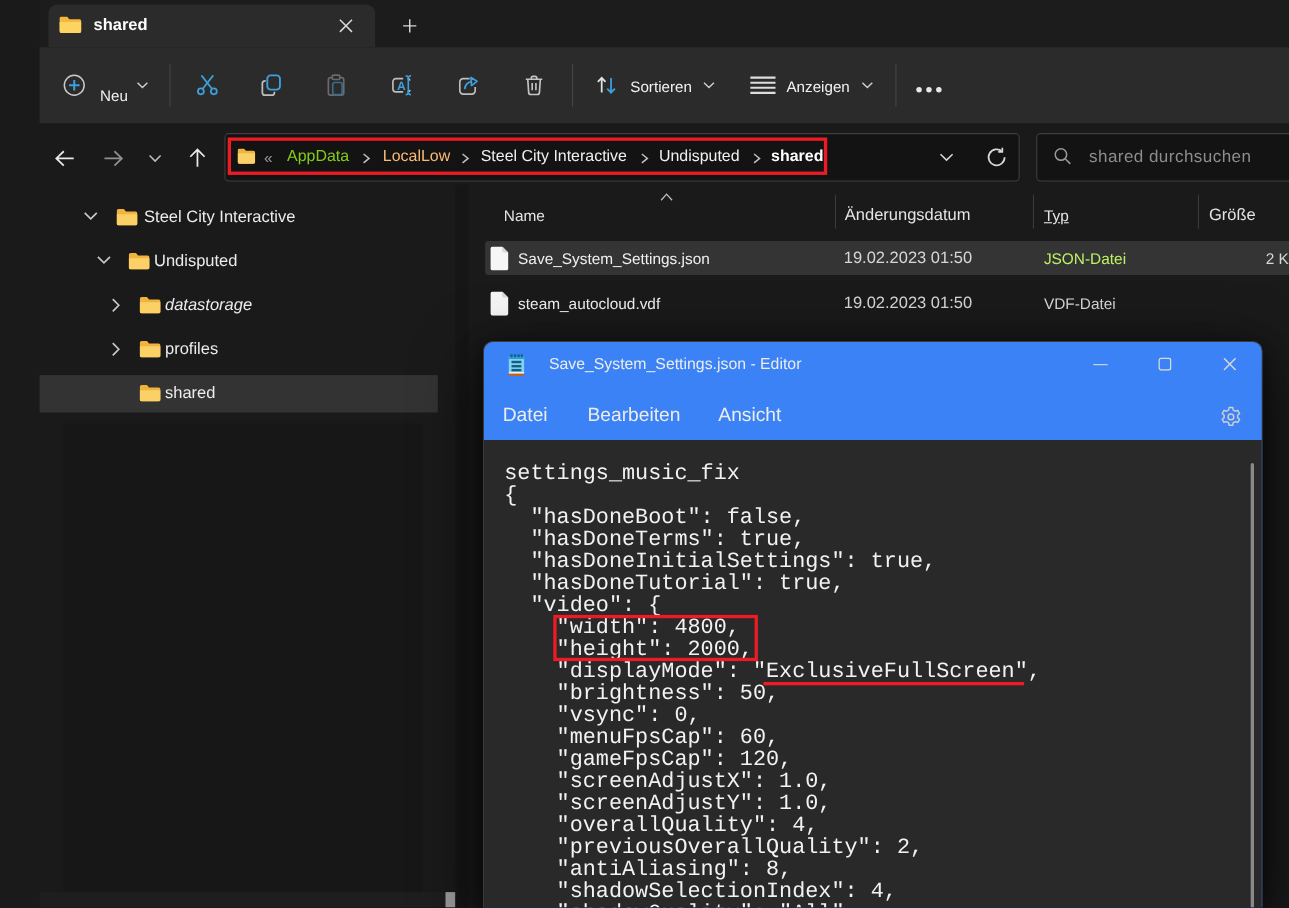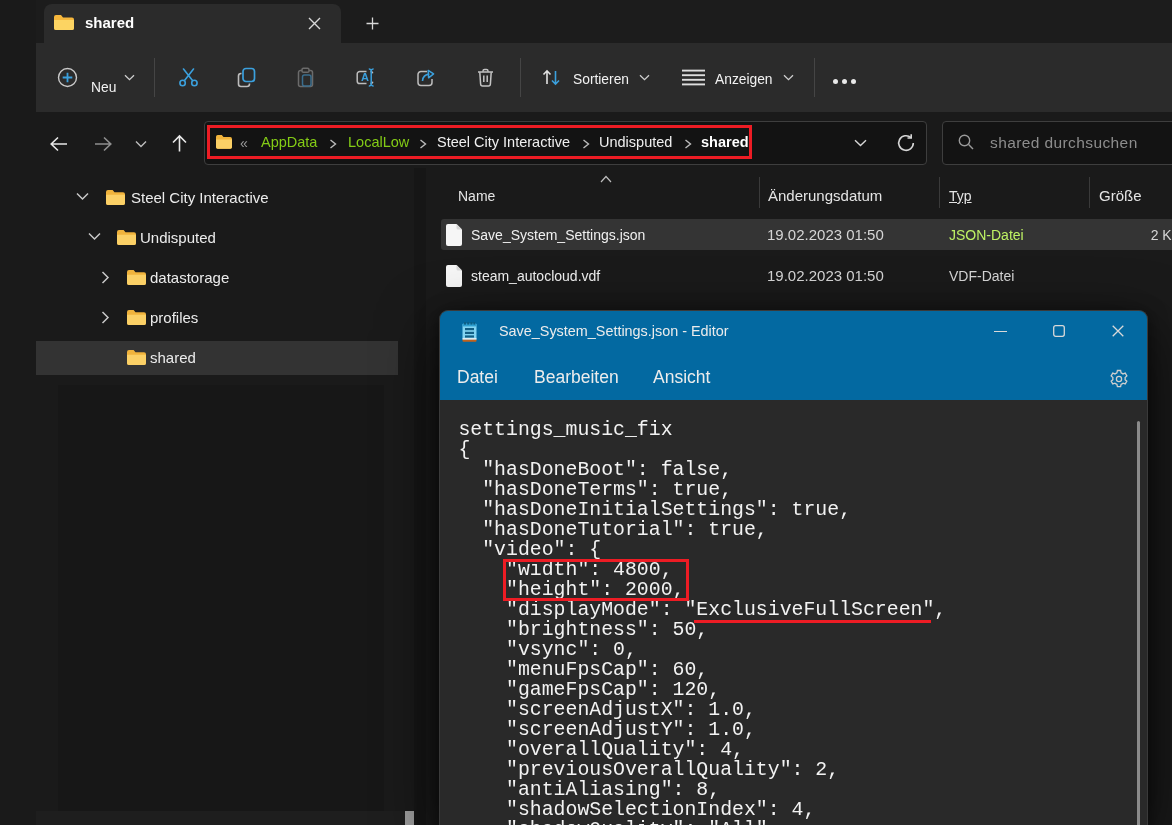--- a/index.html
+++ b/index.html
@@ -123,21 +123,21 @@
   <div class="abs" style="left:168px;top:121px;width:723px;height:44px;background:#131313;border:1px solid #3e3e3e;border-radius:4px;"></div>
   <svg class="abs" style="left:180px;top:135px;" width="16" height="14" viewBox="0 0 16 14">
     <path d="M0 1.8 a1.8 1.8 0 0 1 1.8-1.8 h4 l1.7 2.1 h6.7 a1.8 1.8 0 0 1 1.8 1.8 V12 a1.8 1.8 0 0 1 -1.8 1.8 H1.8 A1.8 1.8 0 0 1 0 12 Z" fill="#f0b33c"></path>
     <path d="M0 4.4 h16 V12 a1.8 1.8 0 0 1 -1.8 1.8 H1.8 A1.8 1.8 0 0 1 0 12 Z" fill="#fbd066"></path>
   </svg>
   <div class="abs" style="left:204px;top:135px;color:#9a9a9a;font-size:14px;">«</div>
   <div class="abs" style="left:225px;top:134px;color:#84cc16;font-size:14.5px;">AppData</div>
   <svg class="abs" style="left:293px;top:139px;" width="8" height="10" viewBox="0 0 8 10">
     <path d="M1.5 1 L6.5 5 L1.5 9" fill="none" stroke="#bdbdbd" stroke-width="1.4"></path>
   </svg>
-  <div class="abs" style="left:312px;top:134px;color:#84cc16;font-size:14.5px;">LocalLow</div>
+  <div class="abs" style="left:312px;top:134px;color:#fdba74;font-size:14.5px;">LocalLow</div>
   <svg class="abs" style="left:383px;top:139px;" width="8" height="10" viewBox="0 0 8 10">
     <path d="M1.5 1 L6.5 5 L1.5 9" fill="none" stroke="#bdbdbd" stroke-width="1.4"></path>
   </svg>
   <div class="abs" style="left:401px;top:134px;color:#f0f0f0;font-size:14.5px;">Steel City Interactive</div>
   <svg class="abs" style="left:546px;top:139px;" width="8" height="10" viewBox="0 0 8 10">
     <path d="M1.5 1 L6.5 5 L1.5 9" fill="none" stroke="#bdbdbd" stroke-width="1.4"></path>
   </svg>
   <div class="abs" style="left:563px;top:134px;color:#f0f0f0;font-size:14.5px;">Undisputed</div>
   <svg class="abs" style="left:648px;top:139px;" width="8" height="10" viewBox="0 0 8 10">
     <path d="M1.5 1 L6.5 5 L1.5 9" fill="none" stroke="#bdbdbd" stroke-width="1.4"></path>
@@ -195,21 +195,21 @@
     <path d="M0 2 a2 2 0 0 1 2-2 h4.6 l1.9 2.3 h8.5 a2 2 0 0 1 2 2 V13 a2 2 0 0 1 -2 2 H2 a2 2 0 0 1 -2-2 Z" fill="#f0b33c"></path>
     <path d="M0 4.8 h19 V13 a2 2 0 0 1 -2 2 H2 a2 2 0 0 1 -2-2 Z" fill="#fbd066"></path>
   </svg>
   <svg class="abs" style="left:91px;top:350px;" width="19" height="15" viewBox="0 0 19 15">
     <path d="M0 2 a2 2 0 0 1 2-2 h4.6 l1.9 2.3 h8.5 a2 2 0 0 1 2 2 V13 a2 2 0 0 1 -2 2 H2 a2 2 0 0 1 -2-2 Z" fill="#f0b33c"></path>
     <path d="M0 4.8 h19 V13 a2 2 0 0 1 -2 2 H2 a2 2 0 0 1 -2-2 Z" fill="#fbd066"></path>
   </svg>
 
   <div class="abs" style="left:95px;top:189px;color:#ececec;font-size:15px;">Steel City Interactive</div>
   <div class="abs" style="left:104px;top:229px;color:#ececec;font-size:15px;">Undisputed</div>
-  <div class="abs" style="left:114px;top:269px;color:#ececec;font-size:15px;">datastorage</div>
+  <div class="abs" style="left:114px;top:269px;color:#ececec;font-size:15px;font-style:italic;">datastorage</div>
   <div class="abs" style="left:114px;top:309px;color:#ececec;font-size:15px;">profiles</div>
   <div class="abs" style="left:114px;top:349px;color:#ececec;font-size:15px;">shared</div>
 
   <svg class="abs" style="left:564px;top:175px;" width="12" height="8" viewBox="0 0 12 8">
     <path d="M1 7 L6 1.5 L11 7" fill="none" stroke="#bdbdbd" stroke-width="1.2"></path>
   </svg>
   <div class="abs" style="left:422px;top:188px;color:#e4e4e4;font-size:14px;">Name</div>
   <div class="abs" style="left:732px;top:187px;color:#e4e4e4;font-size:15px;">Änderungsdatum</div>
   <div class="abs" style="left:913px;top:188px;color:#e4e4e4;font-size:14px;text-decoration:underline;">Typ</div>
   <div class="abs" style="left:1063px;top:187px;color:#e4e4e4;font-size:15px;">Größe</div>
@@ -230,21 +230,21 @@
 
   <svg class="abs" style="left:409px;top:265px;" width="18" height="22" viewBox="0 0 18 22">
     <path d="M1 2 a2 2 0 0 1 2-2 h8.5 L17 5.5 V20 a2 2 0 0 1 -2 2 H3 a2 2 0 0 1 -2-2 Z" fill="#f6f6f6"></path>
     <path d="M11.5 0 V4 a1.5 1.5 0 0 0 1.5 1.5 H17 Z" fill="#d8d8d8"></path>
   </svg>
   <div class="abs" style="left:435px;top:268px;color:#f0f0f0;font-size:14px;">steam_autocloud.vdf</div>
   <div class="abs" style="left:731px;top:267px;color:#d6d6d6;font-size:15px;">19.02.2023 01:50</div>
   <div class="abs" style="left:913px;top:268px;color:#d6d6d6;font-size:14px;">VDF-Datei</div>
   <div class="abs" style="left:1135px;top:268px;width:60px;text-align:right;color:#d6d6d6;font-size:18px;">1 KB</div>
 
-  <div class="abs" id="editor" style="left:403px;top:310px;width:709px;height:515px;background:#0369a1;border-radius:9px 9px 0 0;border:1px solid #3a3a3a;border-bottom:none;box-shadow:0 18px 60px rgba(0,0,0,0.7), 0 4px 18px rgba(0,0,0,0.5);overflow:hidden;">
+  <div class="abs" id="editor" style="left:403px;top:310px;width:709px;height:515px;background:#3b82f6;border-radius:9px 9px 0 0;border:1px solid #3a3a3a;border-bottom:none;box-shadow:0 18px 60px rgba(0,0,0,0.7), 0 4px 18px rgba(0,0,0,0.5);overflow:hidden;">
 
     <svg class="abs" style="left:22px;top:11px;" width="15" height="20" viewBox="0 0 15 20">
       <rect x="0.5" y="1.8" width="14" height="15.4" rx="1" fill="#82d4f2"></rect>
       <rect x="0.5" y="1.8" width="14" height="2.6" fill="#2e9fd0"></rect>
       <g fill="#0c5f86">
         <rect x="2" y="0" width="2" height="2.6"></rect>
           <rect x="5.2" y="0" width="2" height="2.6"></rect>
         <rect x="8.4" y="0" width="2" height="2.6"></rect>
           <rect x="11.4" y="0" width="1.8" height="2.6"></rect>
       </g>

